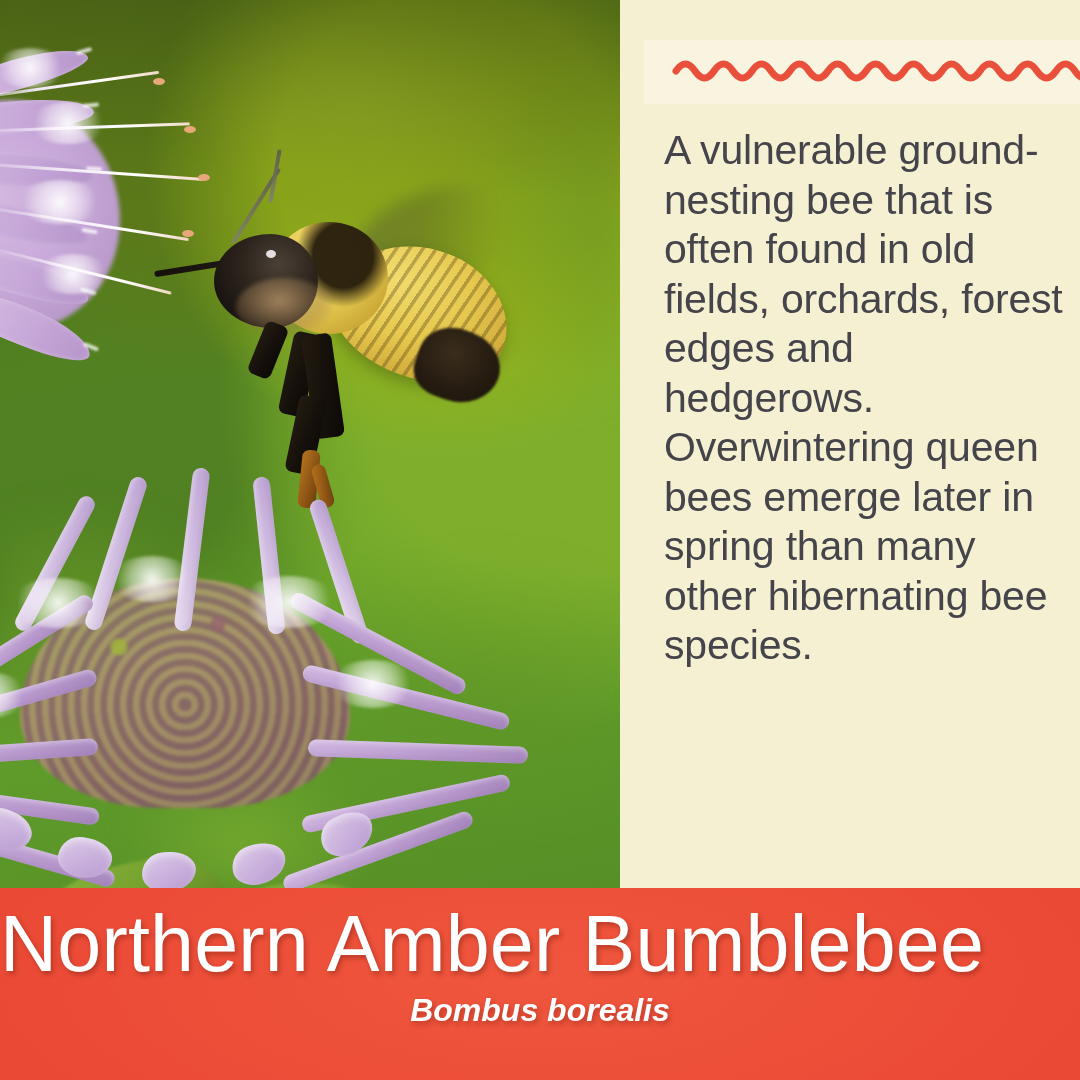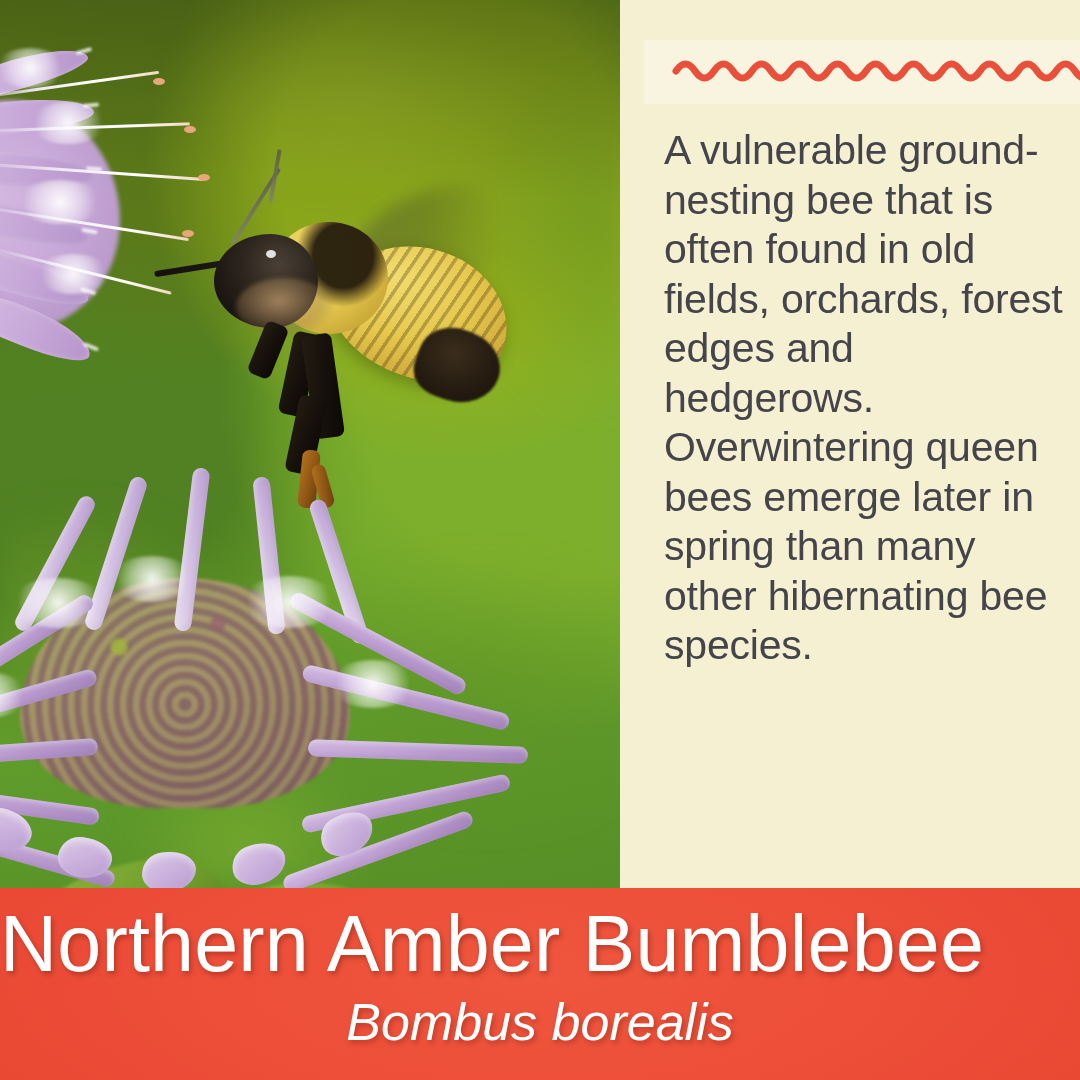--- a/index.html
+++ b/index.html
@@ -256,23 +256,23 @@
     color: #ffffff;
     letter-spacing: 0.2px;
     text-shadow: 2px 3px 5px rgba(120,28,14,0.45);
     white-space: nowrap;
   }
   #sci-name {
     position: absolute;
     left: 0; top: 104px;
     width: 1080px;
     text-align: center;
-    font-size: 52px;
+    font-size: 32px;
     font-style: italic;
-    font-weight: 400;
+    font-weight: 700;
     color: #ffffff;
     text-shadow: 2px 3px 5px rgba(120,28,14,0.40);
     white-space: nowrap;
   }
 </style>
 </head>
 <body>
 
 <div id="card">
 

